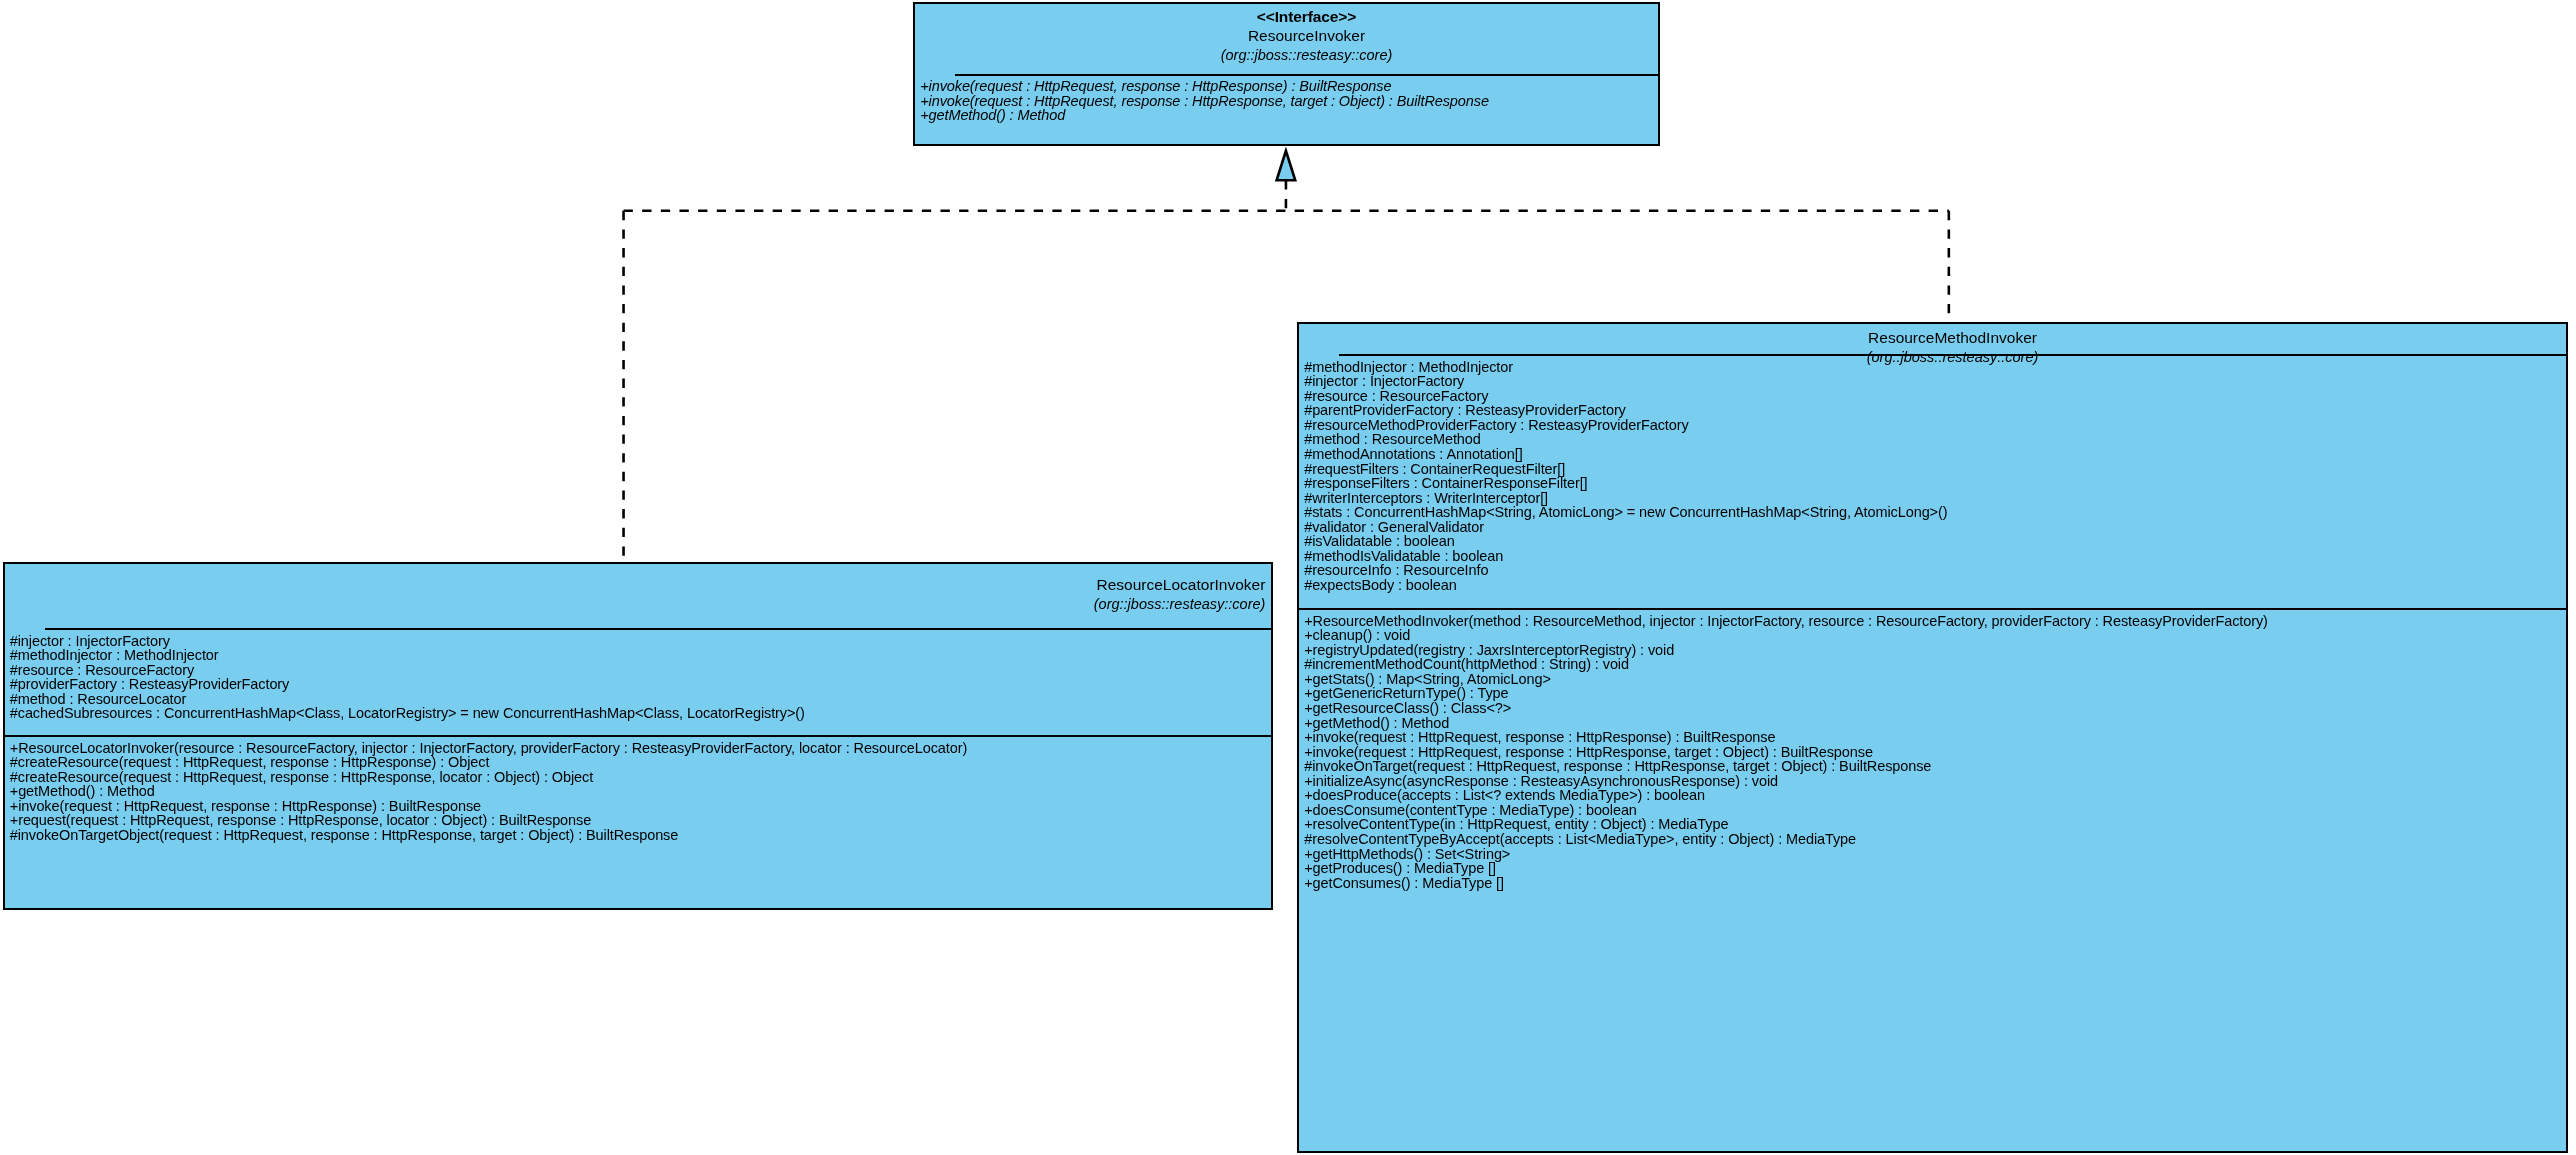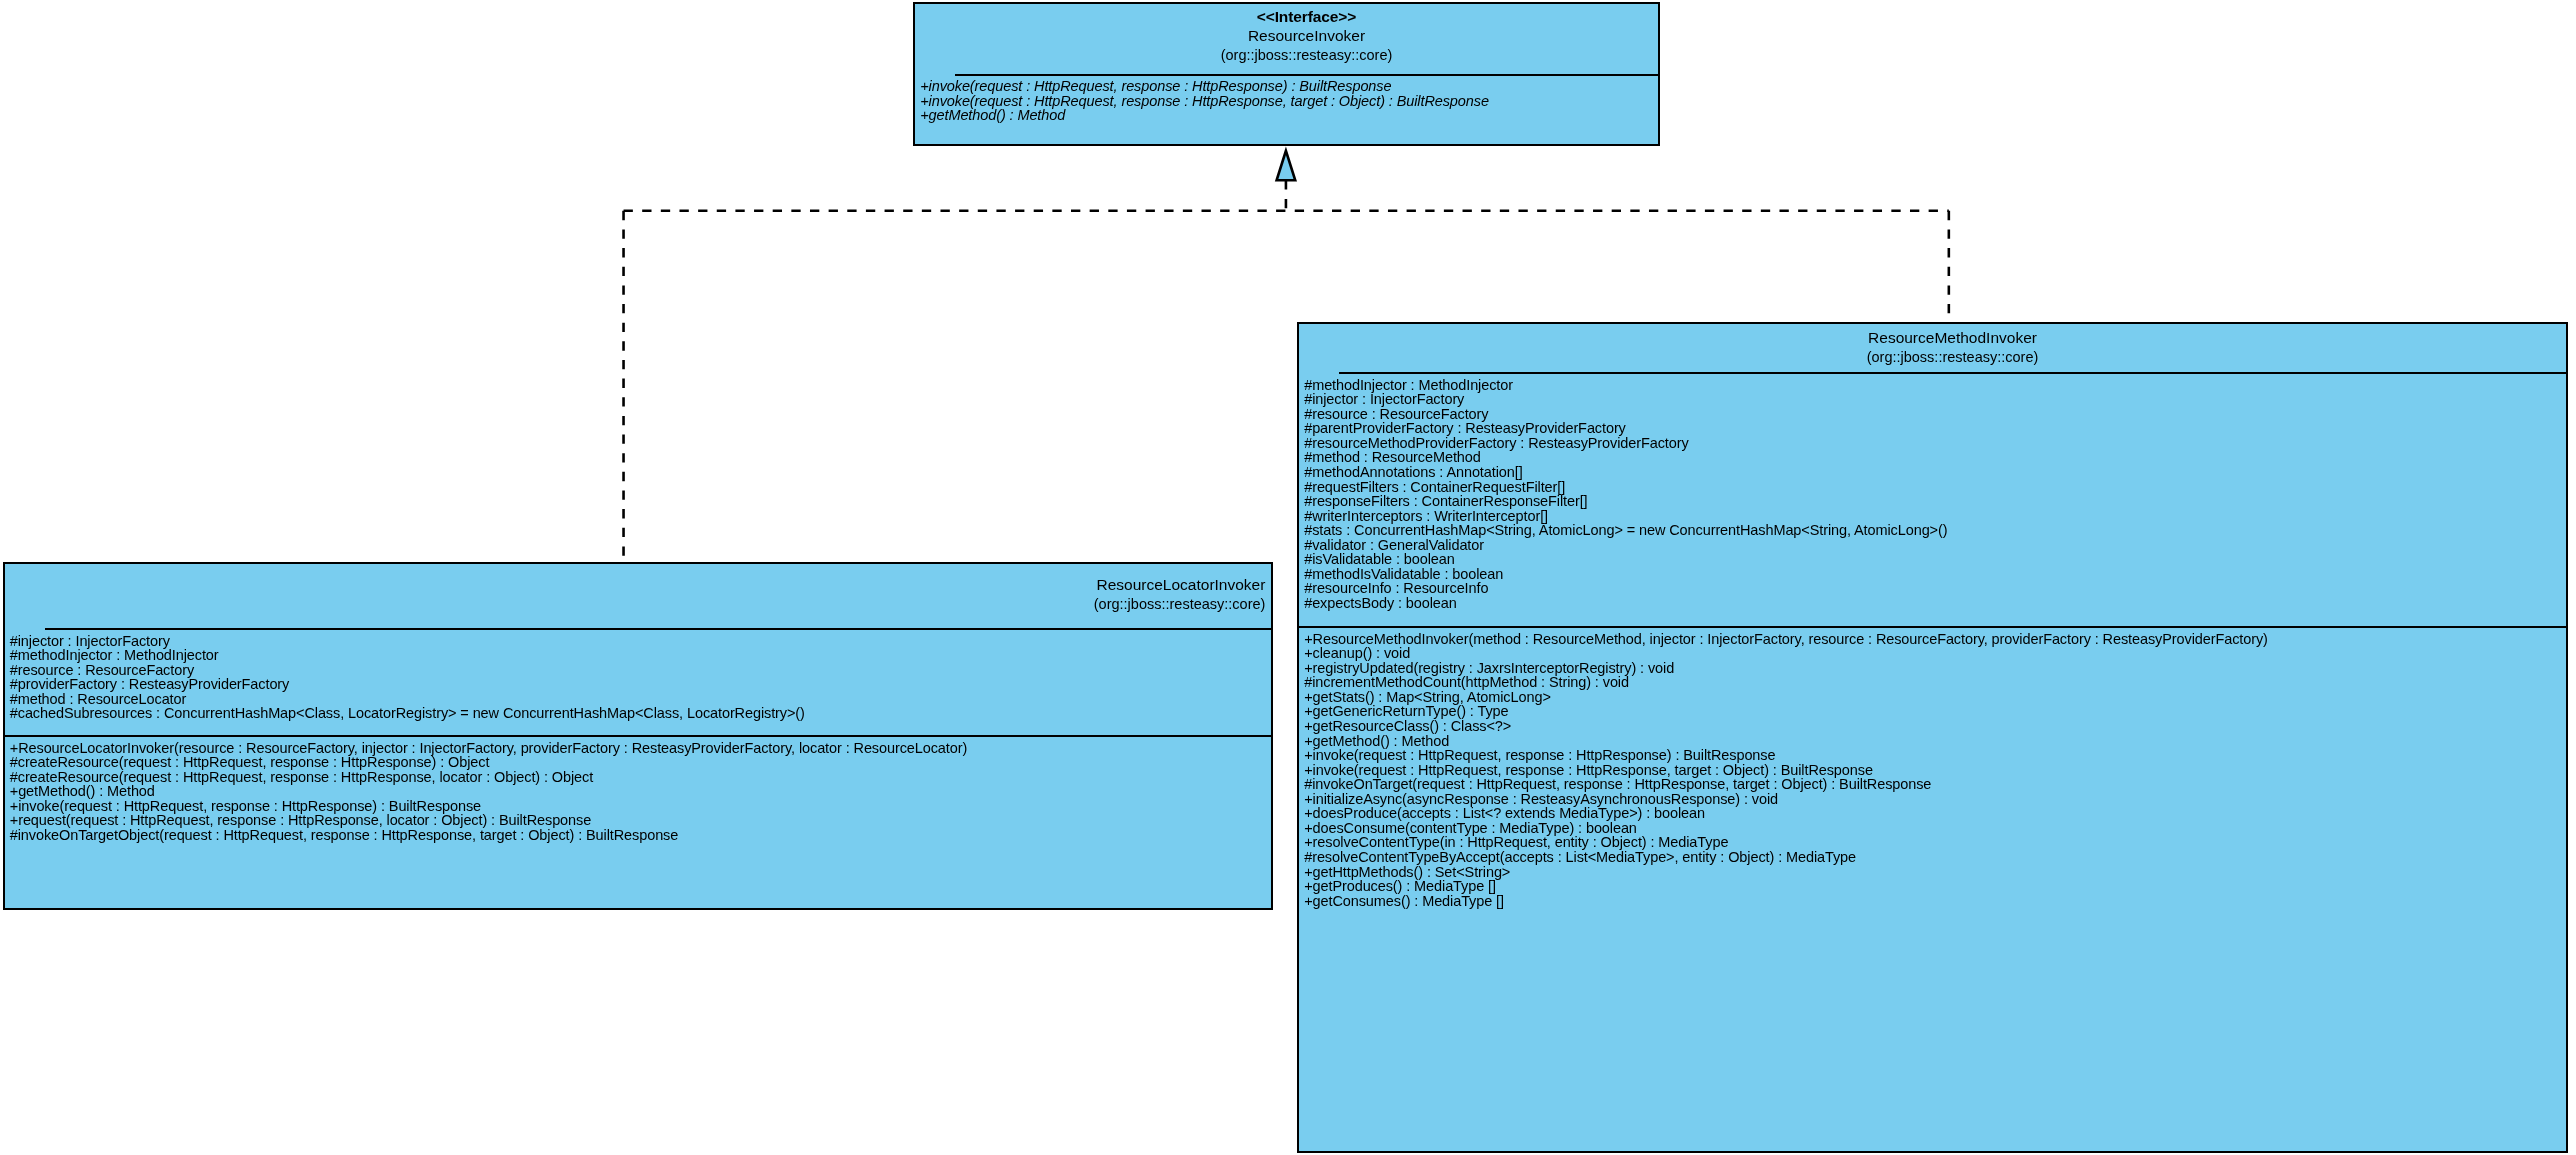--- a/index.html
+++ b/index.html
@@ -46,20 +46,21 @@
     font-size: 15.5px;
     font-weight: normal;
     line-height: 1.3;
     color: #000;
   }
   .class-pkg {
     font-size: 14.5px;
     font-weight: normal;
     line-height: 1.3;
     color: #000;
+    font-style: italic;
   }
   .uml-section {
     padding: 3.6px 4.1px 4.1px 5.2px;
     box-sizing: border-box;
   }
   .uml-section.attrs {
     border-bottom: 2.6px solid #000000;
   }
   .uml-line {
     font-size: 14.5px;
@@ -131,21 +132,21 @@
       <div class="uml-line">#createResource(request : HttpRequest, response : HttpResponse) : Object</div>
       <div class="uml-line">#createResource(request : HttpRequest, response : HttpResponse, locator : Object) : Object</div>
       <div class="uml-line">+getMethod() : Method</div>
       <div class="uml-line">+invoke(request : HttpRequest, response : HttpResponse) : BuiltResponse</div>
       <div class="uml-line">+request(request : HttpRequest, response : HttpResponse, locator : Object) : BuiltResponse</div>
       <div class="uml-line">#invokeOnTargetObject(request : HttpRequest, response : HttpResponse, target : Object) : BuiltResponse</div>
     </div>
   </div>
 
   <div class="uml-box" id="box-resource-method-invoker" style="left:1297px; top:322px; width:1271px; height:831px;">
-    <div class="uml-header" style="height:50px; padding-top:4.1px;">
+    <div class="uml-header" style="height:32px; padding-top:4.1px;">
       <div class="class-name">ResourceMethodInvoker</div>
       <div class="class-pkg">(org::jboss::resteasy::core)</div>
     </div>
     <div class="uml-section attrs" style="height:254px;">
       <div class="uml-line">#methodInjector : MethodInjector</div>
       <div class="uml-line">#injector : InjectorFactory</div>
       <div class="uml-line">#resource : ResourceFactory</div>
       <div class="uml-line">#parentProviderFactory : ResteasyProviderFactory</div>
       <div class="uml-line">#resourceMethodProviderFactory : ResteasyProviderFactory</div>
       <div class="uml-line">#method : ResourceMethod</div>

